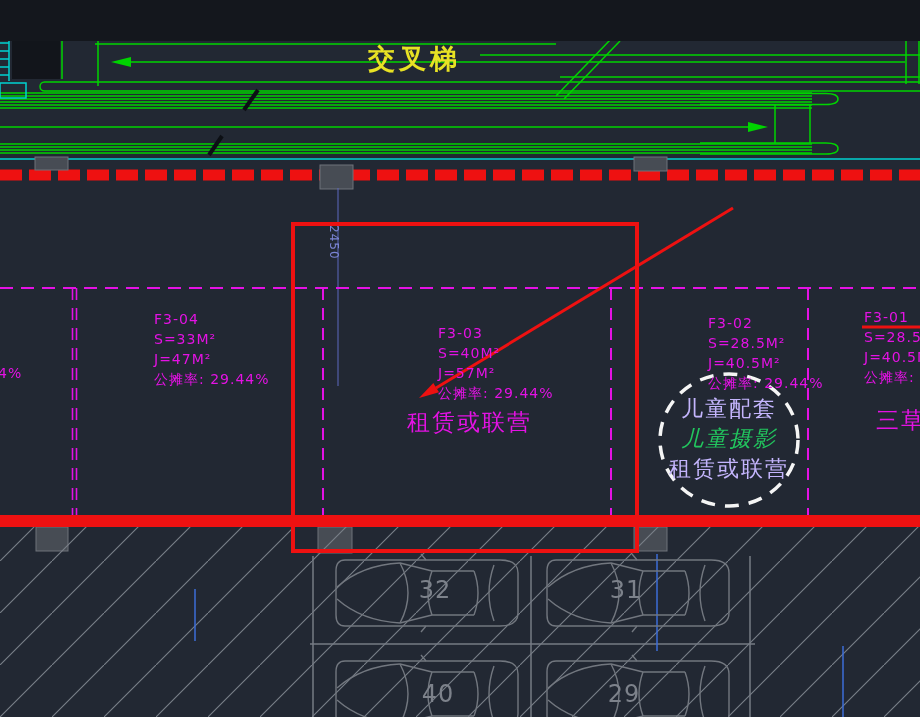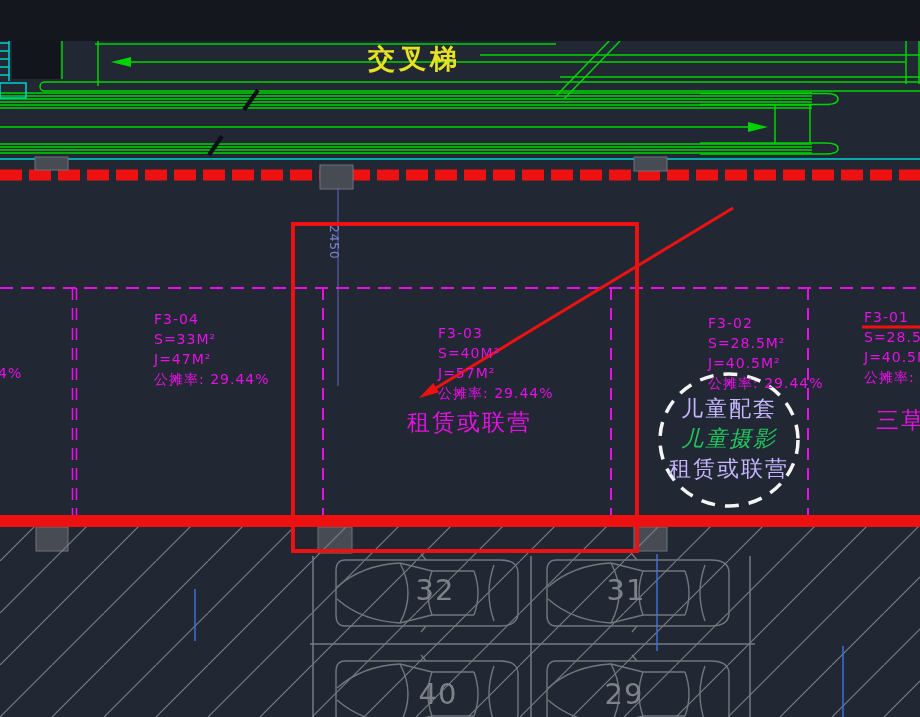--- a/index.html
+++ b/index.html
@@ -11,21 +11,21 @@
   }
   .txt{position:absolute;white-space:nowrap;}
   .magenta{color:#e412e4;}
   .unit-block{font-size:14px;line-height:20px;letter-spacing:1px;}
   .store{font-size:23px;letter-spacing:2px;font-weight:500;}
   .title-yellow{color:#e8e224;font-size:27px;font-weight:600;letter-spacing:4px;}
   .dim-text{color:#7b84d4;font-size:12px;transform:rotate(90deg);transform-origin:0 0;letter-spacing:1px;}
   .note-line{font-size:22px;font-weight:500;letter-spacing:2px;transform:translateX(-50%);}
   .note-green{color:#c4b5fd;}
   .note-red{color:#22c55e;font-style:italic;}
-  .space-num{color:#7d828b;font-size:29px;letter-spacing:1px;transform:translate(-50%,-50%);}
+  .space-num{color:#7d828b;font-size:24px;letter-spacing:1px;transform:translate(-50%,-50%);}
   svg{position:absolute;left:0;top:0;}
 </style>
 </head>
 <body>
 
 <div id="canvas">
 
   <svg width="920" height="717" viewBox="0 0 920 717">
     <defs>
       <pattern id="hatch" width="52" height="52" patternUnits="userSpaceOnUse">

